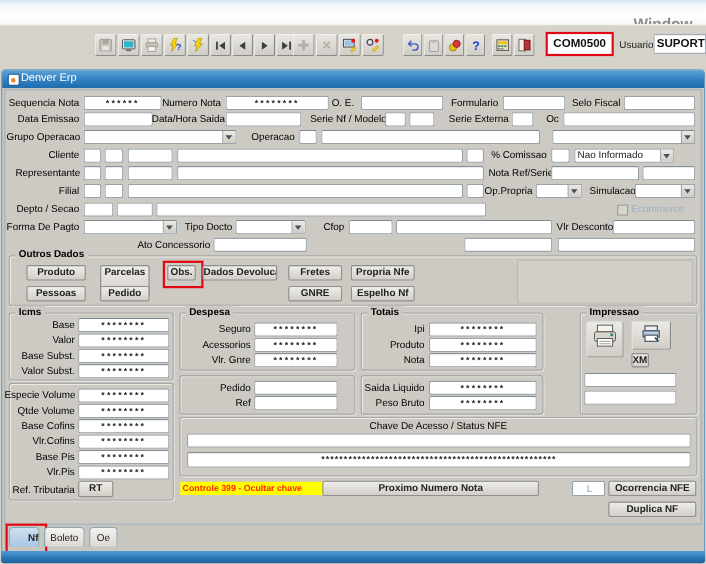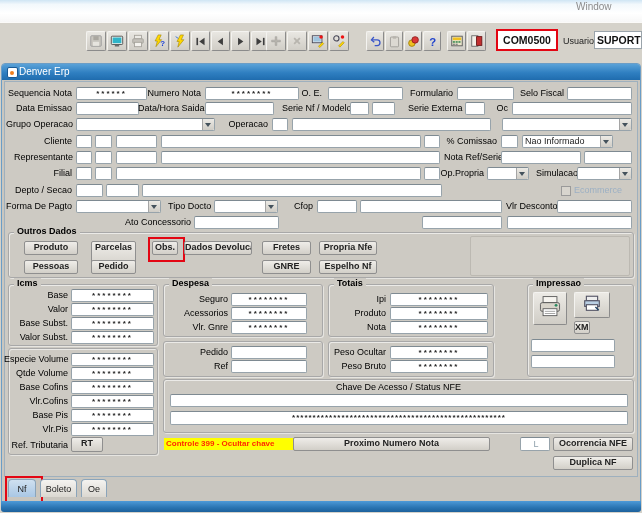--- a/index.html
+++ b/index.html
@@ -1,21 +1,21 @@
 <!DOCTYPE html>
 <html><head>
 <meta charset="utf-8">
 <style>
   html,body{margin:0;padding:0;background:#fff;font-family:"Liberation Sans",sans-serif;}
   .screen{position:relative;width:642px;height:513px;background:#d5d2ca;overflow:hidden;}
   
   .titlebar{position:absolute;left:0;top:0;width:642px;height:22px;
     background:linear-gradient(180deg,#cfe5f4 0%,#f2f8fc 20%,#ffffff 60%,#f7f7f7 100%);}
   .wtitle{position:absolute;left:4px;top:3px;font-family:"DejaVu Sans Mono",monospace;font-size:10px;color:#111;letter-spacing:.3px;}
-  .wmenu{position:absolute;left:576px;top:1px;font-size:10px;color:#8b8b8b;}
+  .wmenu{position:absolute;left:576px;top:13px;font-size:14px;color:#8b8b8b;font-weight:bold;}
   
   .toolbar{position:absolute;left:0;top:22px;width:642px;height:41px;background:#d5d2ca;border-top:1px solid #fbfaf8;}
   .tbtn{position:absolute;top:31px;width:20px;height:20px;box-sizing:border-box;
     background:linear-gradient(#e9e7e2,#d0cdc6);border:1px solid;border-color:#f4f3f0 #8b8b8b #8b8b8b #f4f3f0;
     border-radius:2px;display:flex;align-items:center;justify-content:center;}
   .tbtn svg{display:block;}
   .codebox{position:absolute;left:496px;top:29px;width:62px;height:22px;box-sizing:border-box;background:#fff;
     border:2px solid #e30613;display:flex;align-items:center;justify-content:center;
     font-size:10.5px;font-weight:bold;color:#111;}
   .userlbl{position:absolute;left:563px;top:36px;font-size:9px;color:#222;}
@@ -44,21 +44,21 @@
   .gb{position:absolute;box-sizing:border-box;border:1px solid #a8a8a8;border-radius:3px;
     box-shadow:inset 1px 1px 0 rgba(255,255,255,.6),1px 1px 0 rgba(255,255,255,.5);}
   .gbt{position:absolute;font-size:9px;font-weight:bold;color:#000;background:#cdcac3;padding:0 3px;white-space:nowrap;height:11px;line-height:11px;}
   .pbtn{position:absolute;box-sizing:border-box;background:linear-gradient(#efede9,#d2cfc8);border:1px solid #8f8f8f;
     border-radius:2px;font-size:9px;font-weight:bold;color:#222;text-align:center;cursor:default;overflow:hidden;white-space:nowrap;}
   .hl{position:absolute;border:2px solid #e30613;background:transparent;pointer-events:none;}
   .cb{position:absolute;width:10px;height:10px;box-sizing:border-box;background:#d8d5ce;border:1px solid #9a9a9a;}
   .note{position:absolute;background:#ffff00;color:#ff2a00;font-size:8px;font-weight:bold;line-height:12px;padding:0 2px;white-space:nowrap;overflow:hidden;}
   .tab{position:absolute;top:479px;height:18px;box-sizing:border-box;border:1px solid #8aa4ba;border-bottom:none;
     border-radius:4px 4px 0 0;background:linear-gradient(#f4f3f0,#dbd8d1);font-size:9px;color:#222;text-align:center;padding-top:4px;}
-  .tab.active{background:linear-gradient(#cfe0f0,#a9c7e4);font-weight:normal;}
+  .tab.active{background:linear-gradient(#cfe0f0,#a9c7e4);font-weight:bold;text-align:right;}
   .subpanel{position:absolute;border:1px solid #bcb9b2;background:#d2cfc8;border-radius:2px;}
   .ibtn{position:absolute;box-sizing:border-box;background:linear-gradient(#eceae5,#d0cdc6);border:1px solid;
     border-color:#f4f3f0 #8b8b8b #8b8b8b #f4f3f0;border-radius:2px;display:flex;align-items:center;justify-content:center;}
 </style>
 </head>
 <body>
 
 <div class="screen">
 
   <div class="titlebar">
@@ -393,21 +393,21 @@
   <div class="gb" style="left:328px;top:284px;width:166px;height:53px"></div>
   <span class="gbt" style="left:334px;top:278px">Totais</span>
   <span class="lb" style="left:326px;top:293px;width:60px">Ipi</span>
   <div class="fd mask" style="left:390px;top:293px;width:98px">********</div>
   <span class="lb" style="left:326px;top:307px;width:60px">Produto</span>
   <div class="fd mask" style="left:390px;top:307px;width:98px">********</div>
   <span class="lb" style="left:326px;top:321px;width:60px">Nota</span>
   <div class="fd mask" style="left:390px;top:321px;width:98px">********</div>
 
   <div class="gb" style="left:328px;top:341px;width:166px;height:36px"></div>
-  <span class="lb" style="left:316px;top:346px;width:70px">Peso Ocultar</span>
+  <span class="lb" style="left:316px;top:346px;width:70px">Saida Liquido</span>
   <div class="fd mask" style="left:390px;top:346px;width:98px">********</div>
   <span class="lb" style="left:316px;top:360px;width:70px">Peso Bruto</span>
   <div class="fd mask" style="left:390px;top:360px;width:98px">********</div>
 
   <div class="gb" style="left:527px;top:284px;width:107px;height:93px"></div>
   <span class="gbt" style="left:533px;top:278px">Impressao</span>
   <div class="ibtn" style="left:533px;top:292px;width:34px;height:33px">
       <span><svg width="26" height="26" viewBox="0 0 30 30">
           <rect x="7" y="3" width="16" height="7" fill="#f6f4ef" stroke="#555"></rect>
           <rect x="4" y="10" width="22" height="10" rx="2" fill="#d8d4ca" stroke="#555"></rect>

